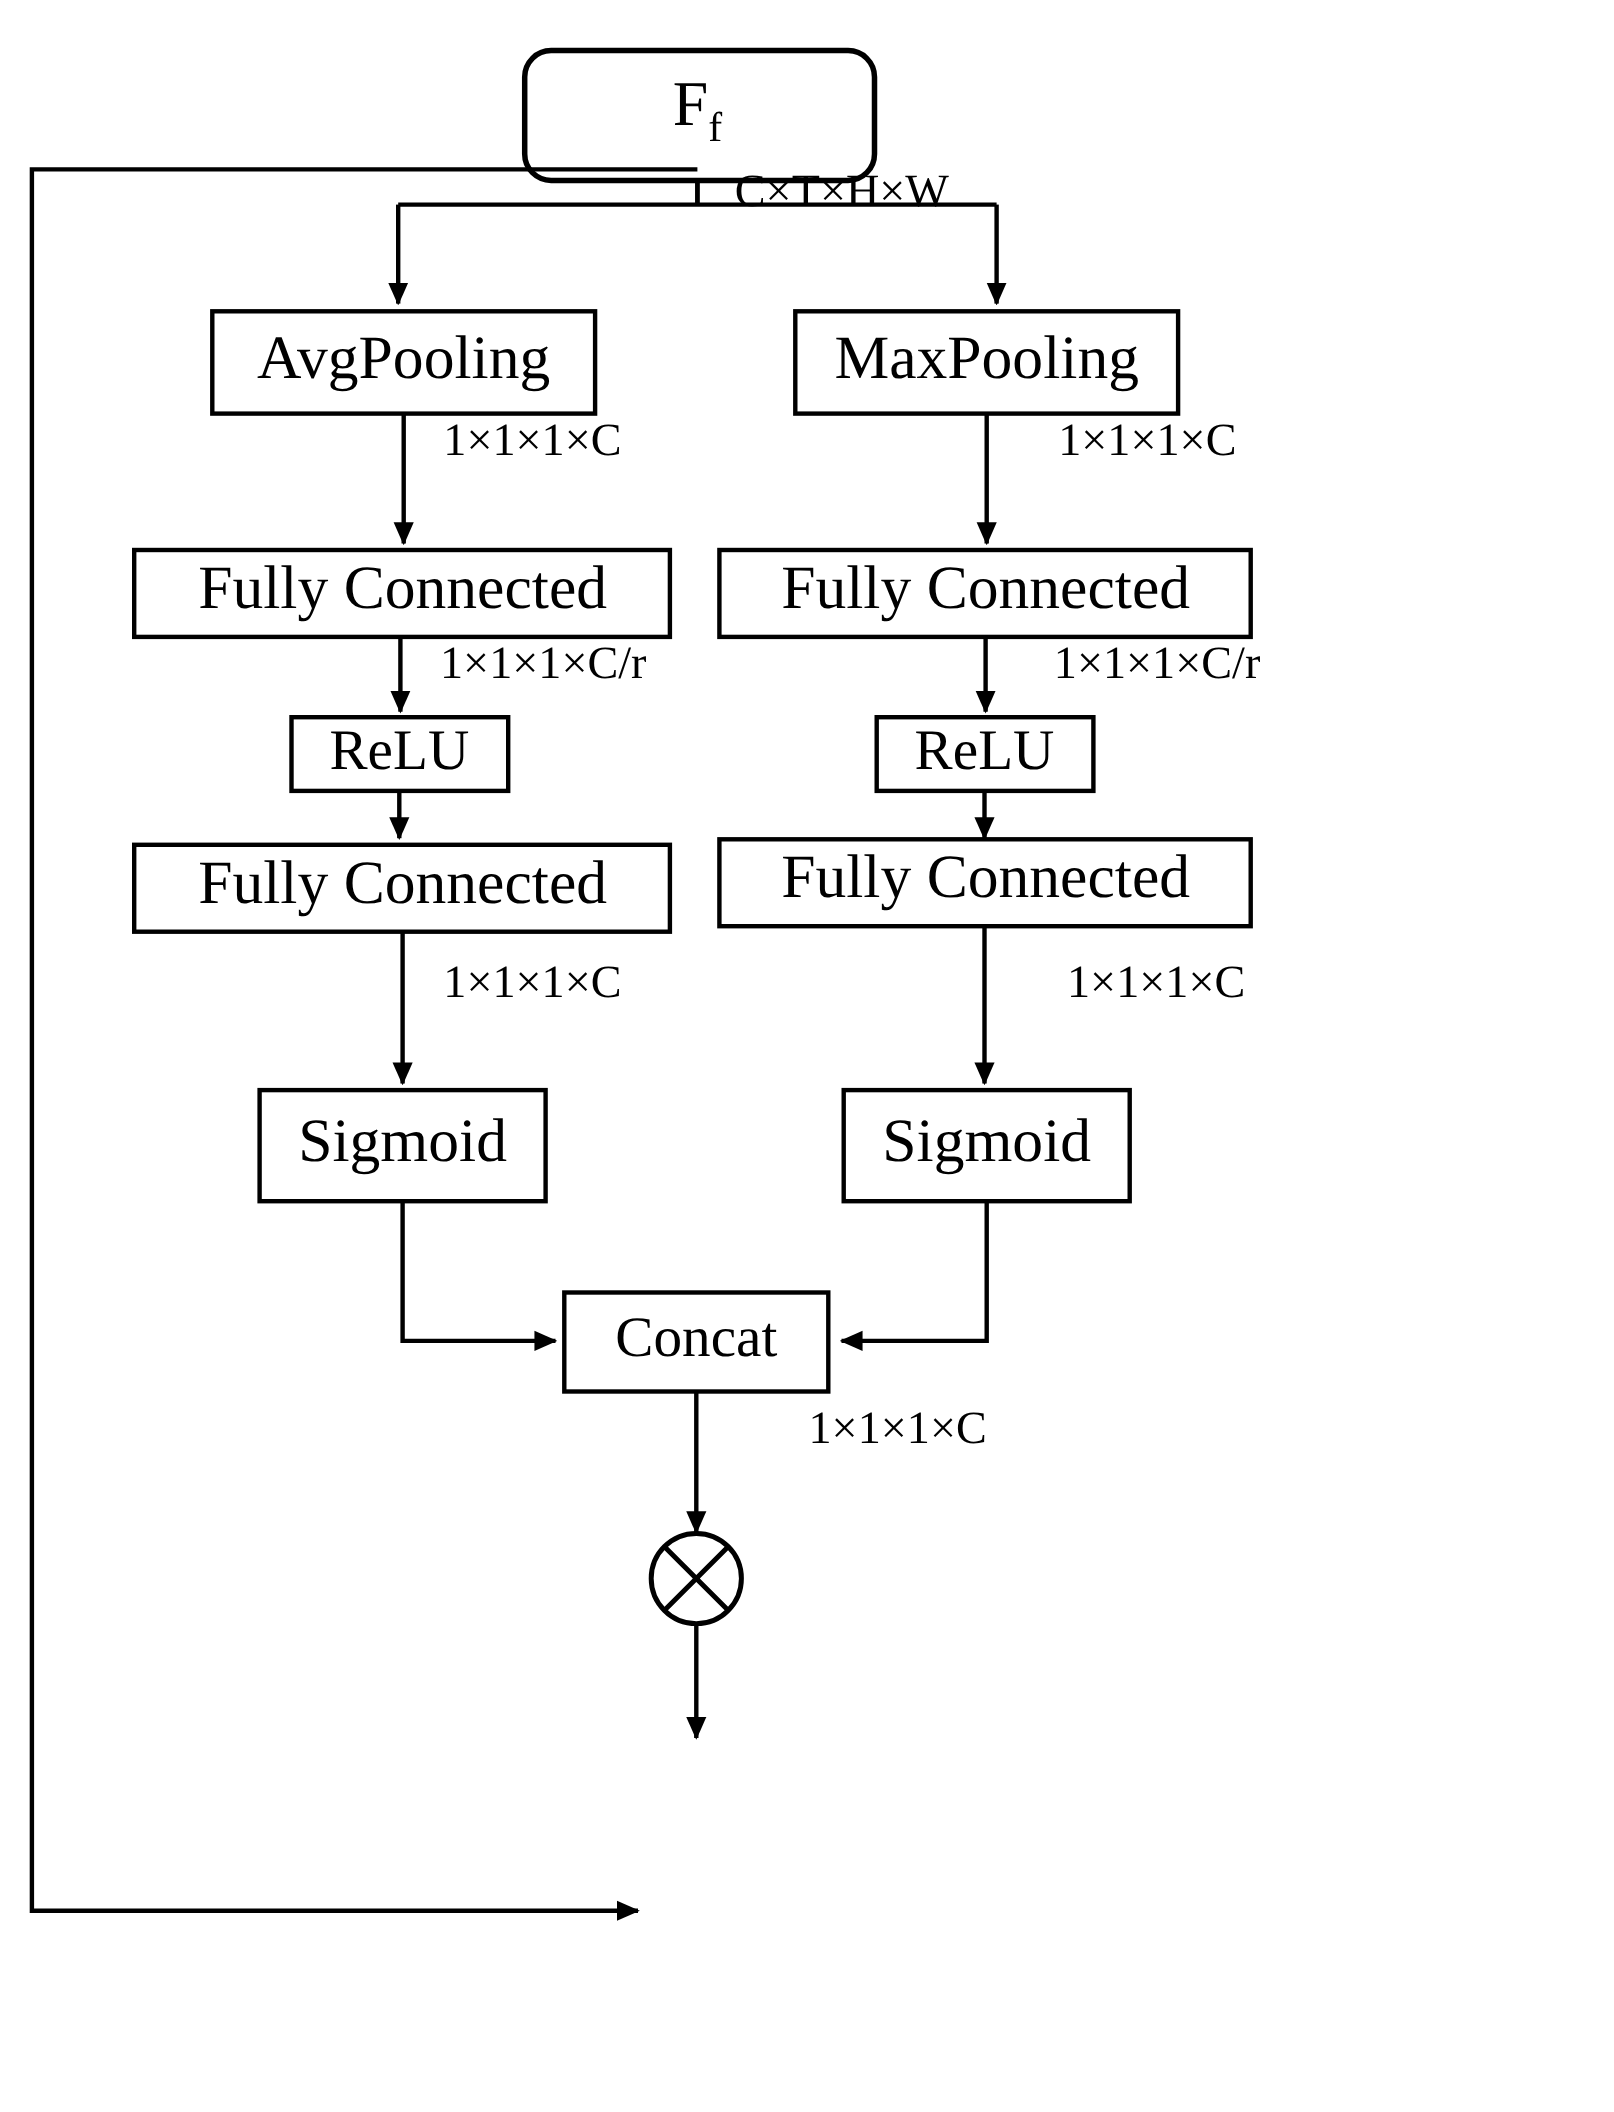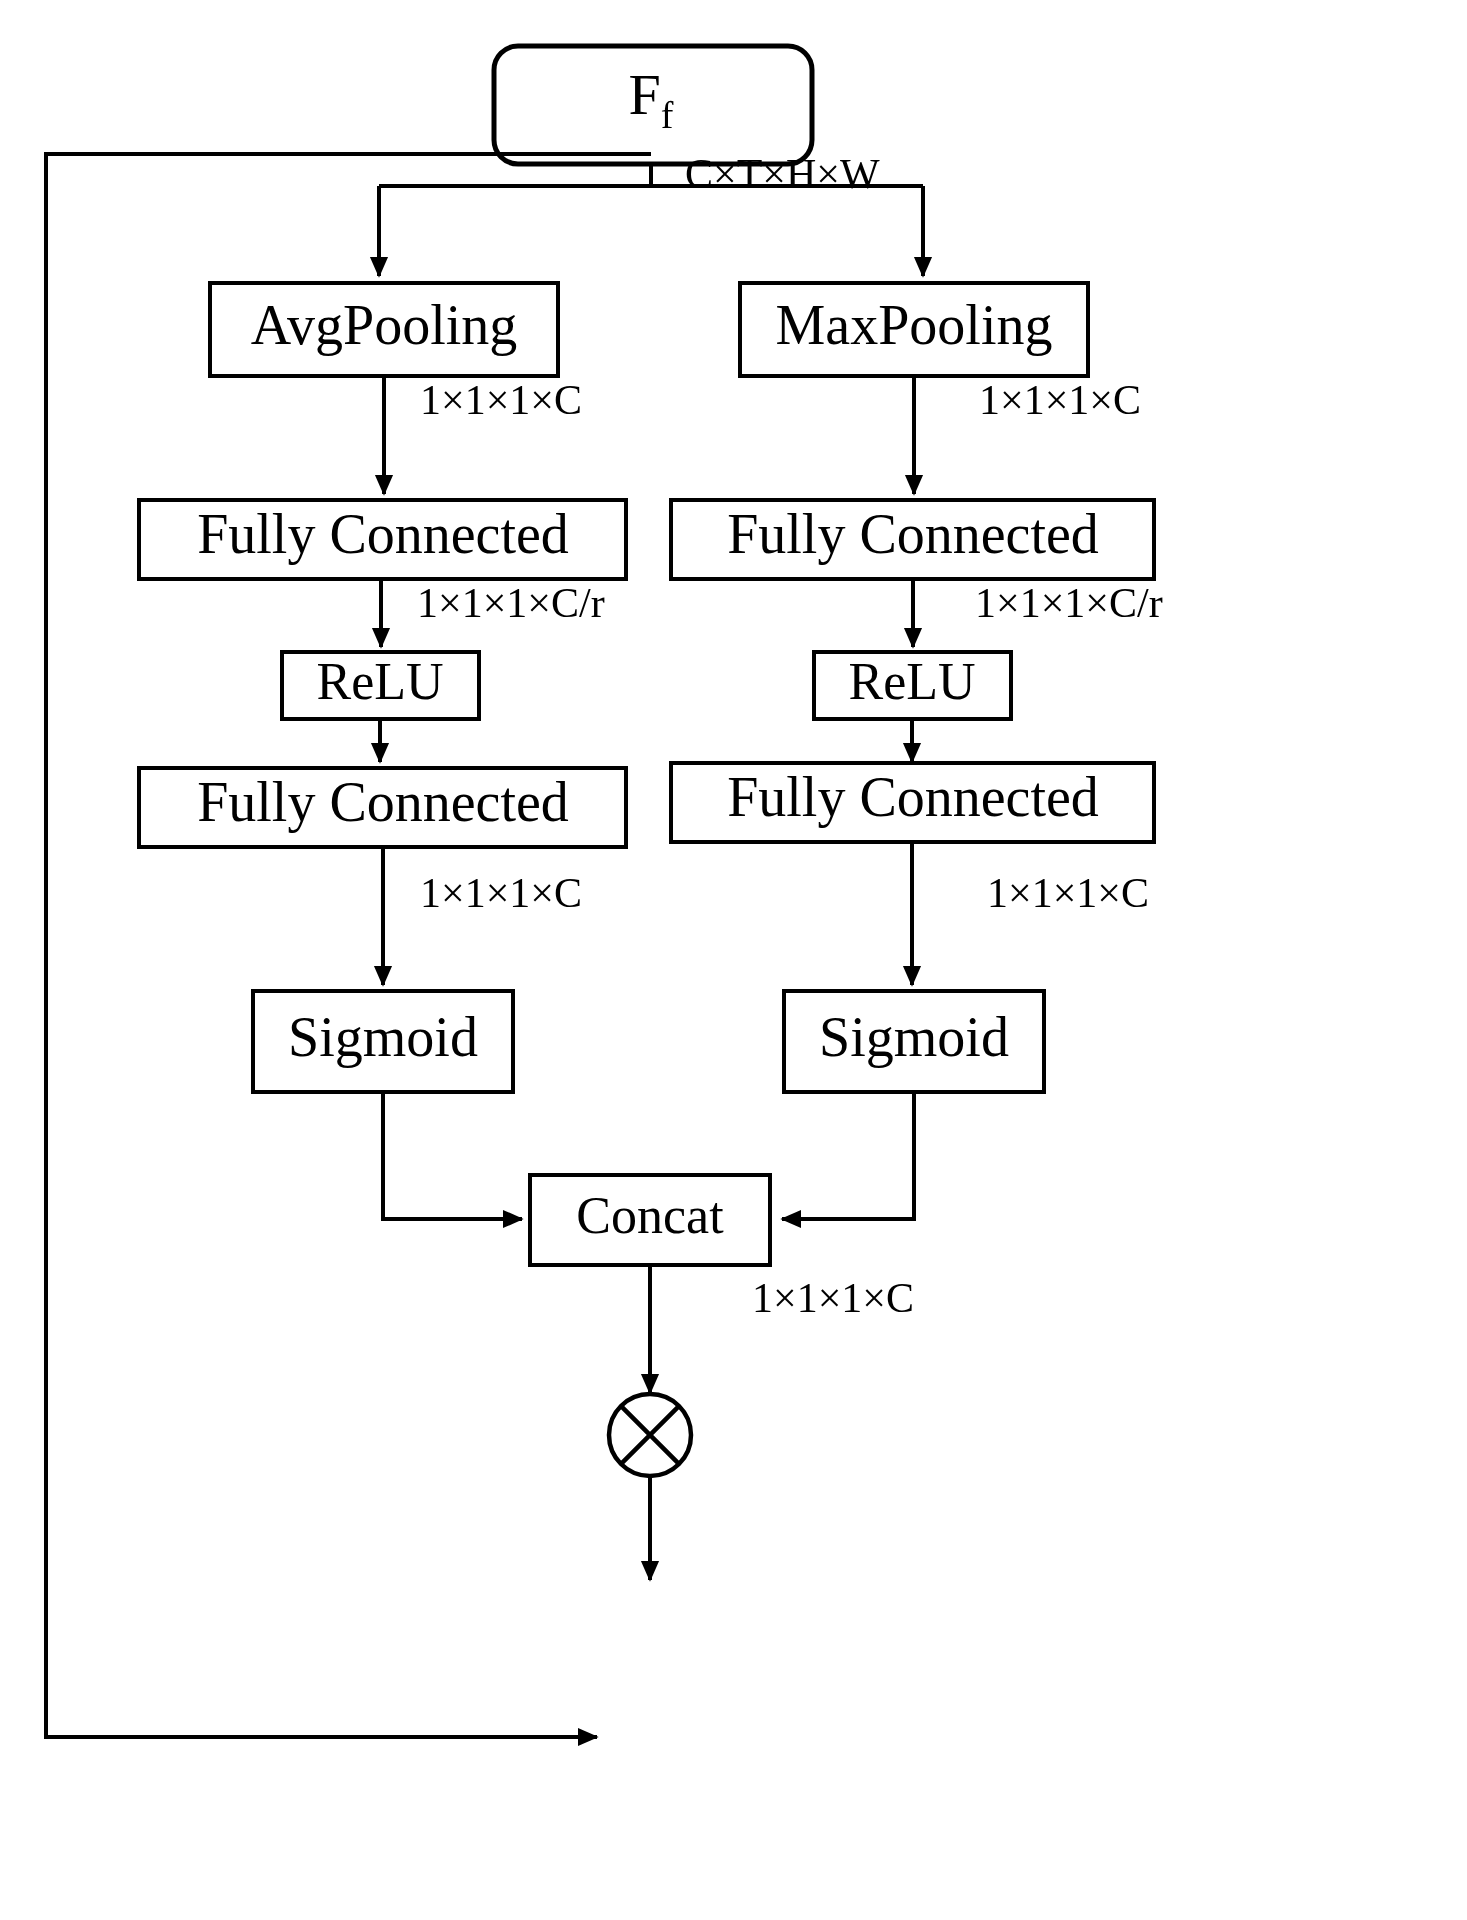--- a/index.html
+++ b/index.html
@@ -10,21 +10,20 @@
   body {
     width: 1467px;
     height: 1920px;
     font-family: "Liberation Serif", "DejaVu Serif", serif;
     overflow: hidden;
   }
   #diagram-root {
     position: relative;
     width: 1383px;
     height: 1920px;
-    padding-left: 17px;
   }
   svg.diagram {
     display: block;
     width: 1467px;
     height: 1920px;
   }
   .blk {
     fill: #ffffff;
     stroke: #000000;
     stroke-width: 4;

